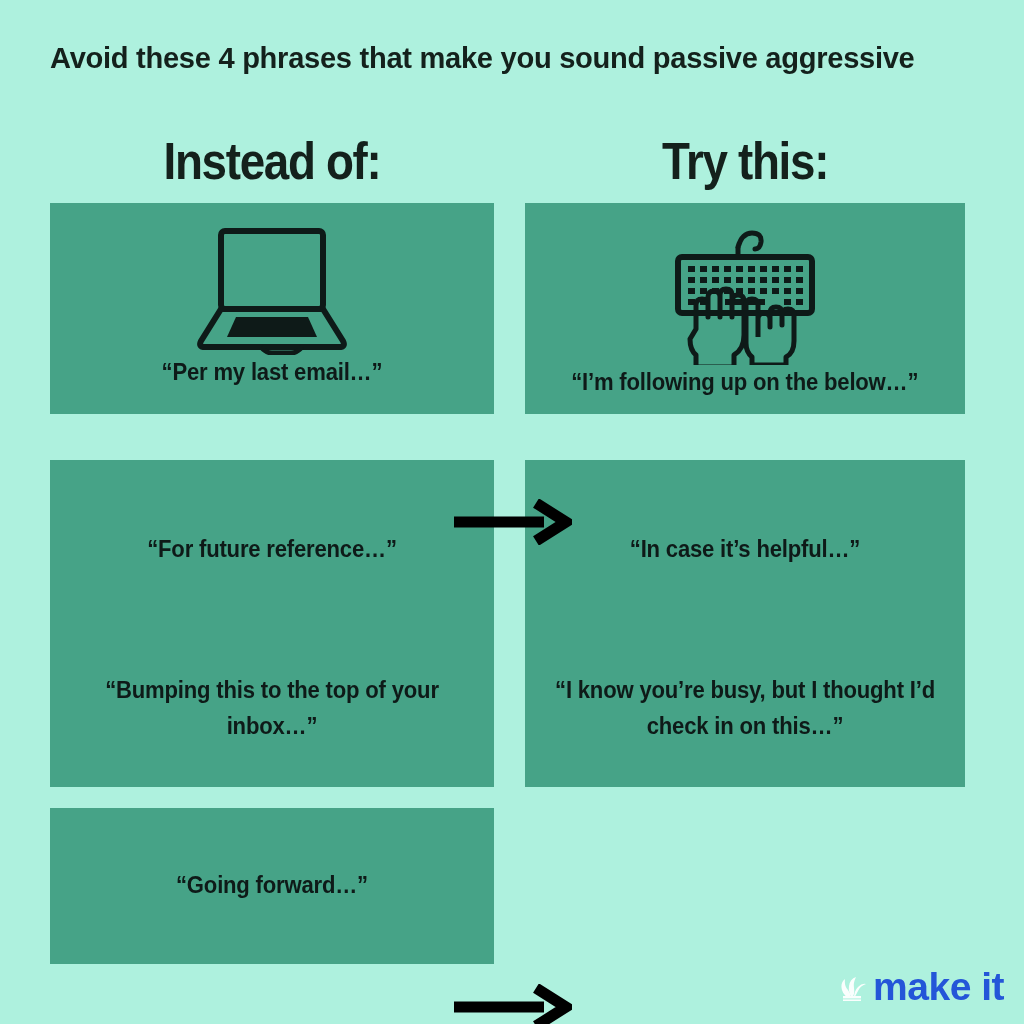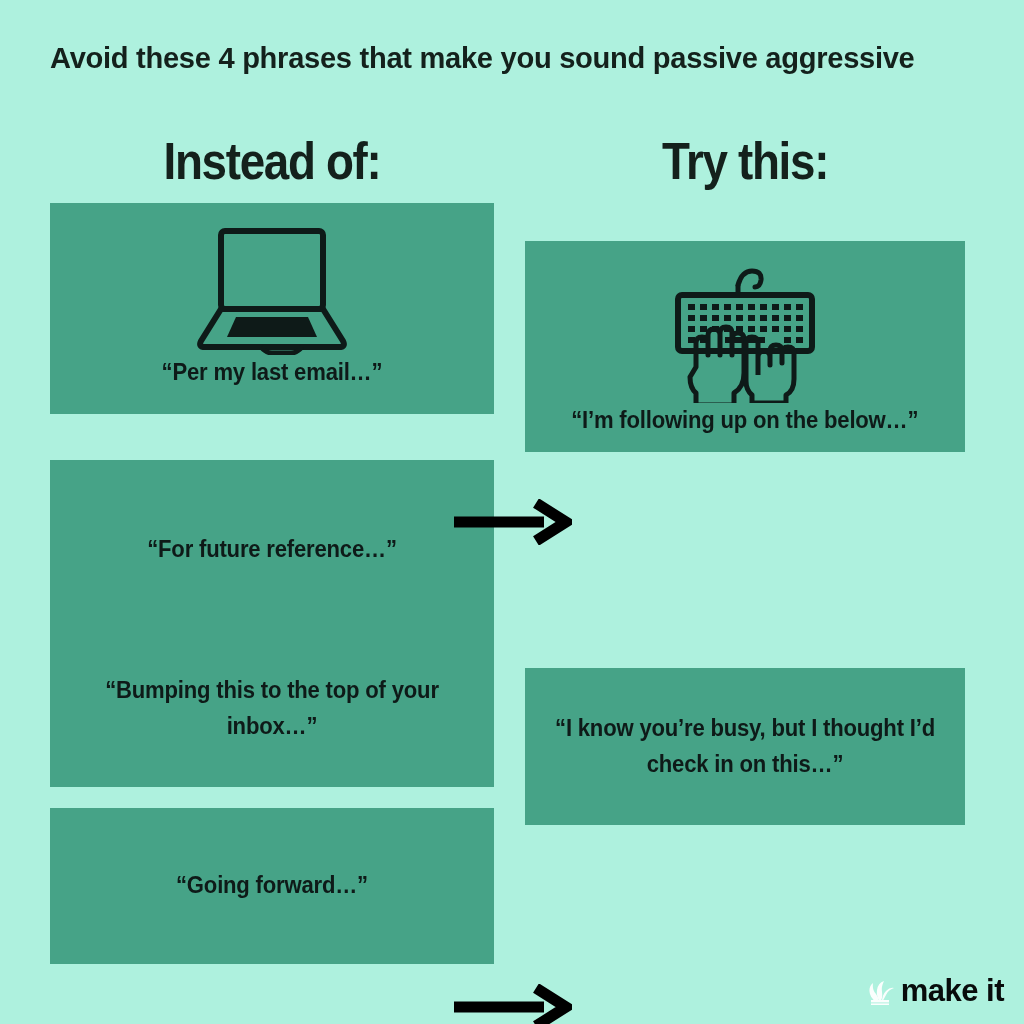--- a/index.html
+++ b/index.html
@@ -56,21 +56,21 @@
   .panel {
     position:absolute;
     top:0; height:100%;
     background:#46a387;
     display:flex;
     flex-direction:column;
     align-items:center;
     justify-content:center;
   }
   .panel.left  { left:50px;  width:444px; }
-  .panel.right { left:525px; width:440px;margin-top:38px; }
+  .panel.right { left:525px; width:440px; }
 
   .phrase {
     font-size:23px;
     font-weight:bold;
     color:#0e1a18;
     text-align:center;
     line-height:1.55;
     letter-spacing:-0.2px;
     padding:0 16px;
     transform:scaleX(0.96);
@@ -99,23 +99,23 @@
   
   .logo {
     position:absolute;
     right:20px; bottom:18px;
     display:flex;
     align-items:center;
     gap:6px;
     opacity:0.95;
   }
   .logo-text {
-    font-size:31px;
-    font-weight:bold;
-    color:#000000;
+    font-size:39px;
+    font-weight:bold;
+    color:#1d4ed8;
     letter-spacing:-0.5px;
     line-height:1;
   }
 </style>
 </head>
 <body>
 
 <div class="canvas">
 
   <div class="title">Avoid these 4 phrases that make you sound passive aggressive</div>
@@ -197,20 +197,23 @@
     <svg class="arrow arrow-r1" width="120" height="46" viewBox="0 0 120 46">
       <line x1="2" y1="23" x2="92" y2="23" stroke="#000" stroke-width="11"></line>
       <path d="M84 4 L114 23 L84 42" fill="none" stroke="#000" stroke-width="11" stroke-linejoin="miter" stroke-linecap="butt"></path>
     </svg>
   </div>
 
   <div class="row row2">
     <div class="panel left">
       <div class="phrase">“For future reference…”</div>
     </div>
+    <div class="panel right">
+      <div class="phrase">“In case it’s helpful…”</div>
+    </div>
     <svg class="arrow arrow-r2" width="120" height="46" viewBox="0 0 120 46">
       <line x1="2" y1="23" x2="92" y2="23" stroke="#000" stroke-width="11"></line>
       <path d="M84 4 L114 23 L84 42" fill="none" stroke="#000" stroke-width="11"></path>
     </svg>
   </div>
 
   <div class="row row3">
     <div class="panel right">
       <div class="phrase">“I know you’re busy, but I thought I’d check in on this…”</div>
     </div>

